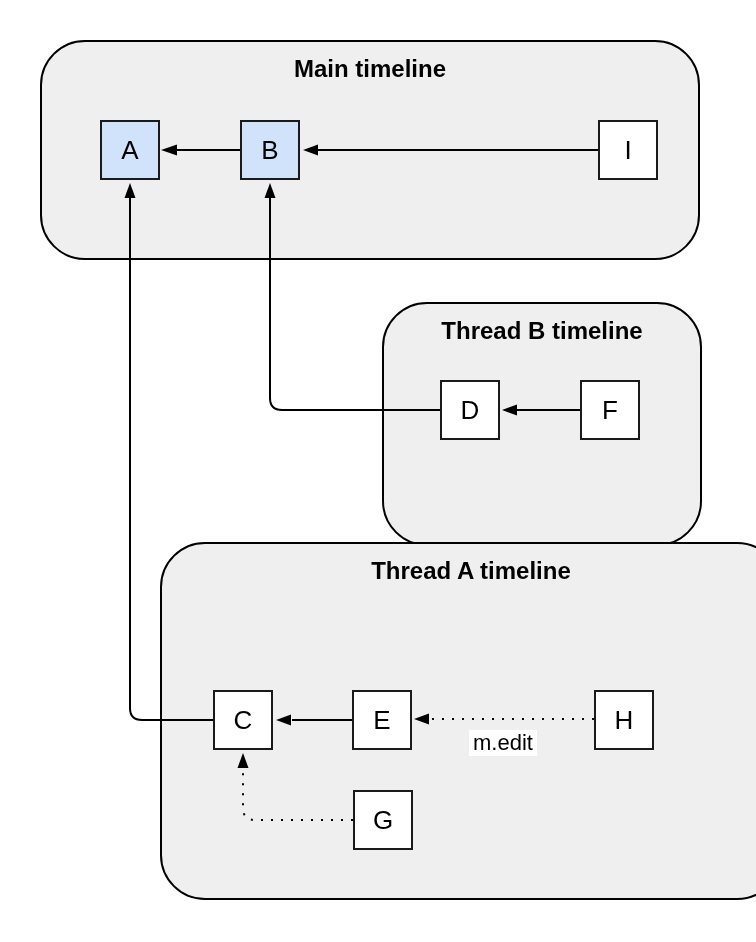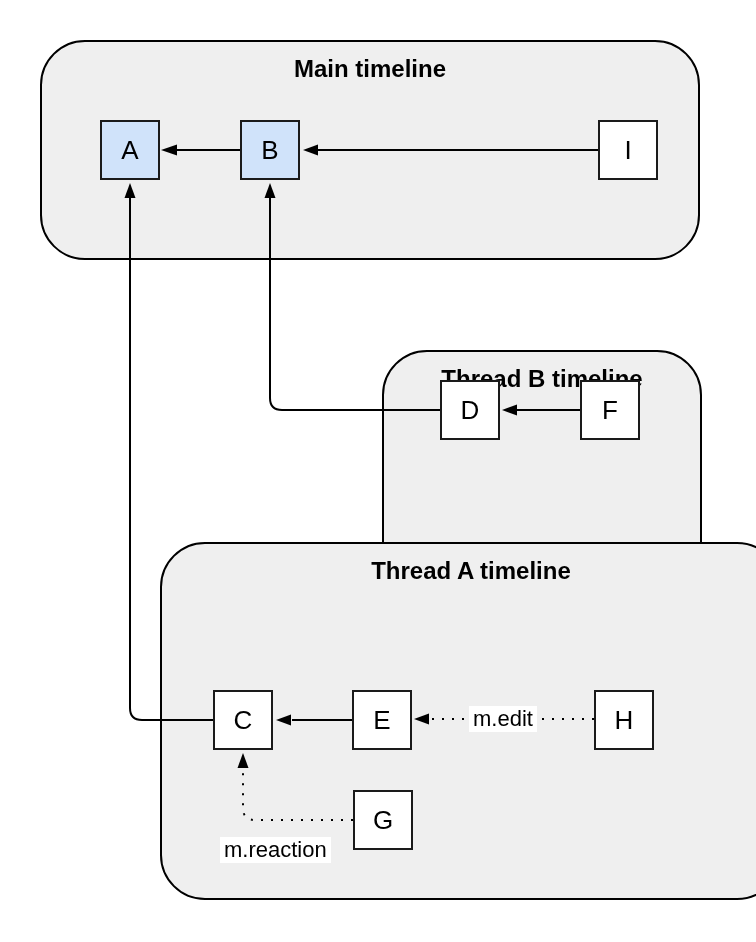--- a/index.html
+++ b/index.html
@@ -16,41 +16,41 @@
   html,body{width:756px;height:942px;background:var(--page-bg);
     font-family:"Liberation Sans",sans-serif;color:var(--text);}
   .canvas{position:relative;width:756px;height:942px;overflow:hidden;border-radius:27px;}
 
   .tl-container{position:absolute;background:var(--container-fill);
     border:2px solid var(--container-border);border-radius:45px;z-index:1;}
   .tl-title{position:absolute;left:0;right:0;top:14px;text-align:center;
     font-size:24px;font-weight:bold;line-height:26px;}
 
   #c-main{left:40px;top:40px;width:660px;height:220px;}
-  #c-threadb{left:382px;top:302px;width:320px;height:244px;margin-top:48px;}
+  #c-threadb{left:382px;top:302px;width:320px;height:244px;}
   #c-threada{left:160px;top:542px;width:622px;height:358px;}
 
   .edges{position:absolute;left:0;top:0;z-index:2;pointer-events:none;}
   .edge-line{fill:none;stroke:var(--line);stroke-width:2;}
   .edge-line.dotted{stroke-dasharray:2 8;}
   .arrowhead{fill:var(--line);stroke:none;}
 
   .node{position:absolute;width:60px;height:60px;z-index:3;
     background:var(--node-fill);border:2px solid var(--node-border);
     display:flex;align-items:center;justify-content:center;
     font-size:26px;line-height:1;}
   .node.highlight{background:var(--node-highlight-fill);}
   #n-a{left:100px;top:120px;} #n-b{left:240px;top:120px;}
   #n-i{left:598px;top:120px;} #n-d{left:440px;top:380px;}
   #n-f{left:580px;top:380px;} #n-c{left:213px;top:690px;}
   #n-e{left:352px;top:690px;} #n-h{left:594px;top:690px;}
   #n-g{left:353px;top:790px;}
 
   .edge-label{position:absolute;z-index:4;background:var(--page-bg);
-    font-size:22px;line-height:26px;padding:0 4px;white-space:nowrap;}
+    font-size:22px;line-height:26px;padding:0 4px;white-space:nowrap;margin-top:24px;}
   #lbl-medit{left:503px;top:719px;transform:translate(-50%,-50%);}
   #lbl-mreaction{left:220px;top:837px;}
 </style>
 </head>
 <body>
 
 <div class="canvas">
 
   <div class="tl-container" id="c-main">
     <div class="tl-title">Main timeline</div>
@@ -110,15 +110,14 @@
     <span>E</span>
   </div>
   <div class="node" id="n-h">
     <span>H</span>
   </div>
   <div class="node" id="n-g">
     <span>G</span>
   </div>
 
   <div class="edge-label" id="lbl-medit">m.edit</div>
-  <div class="edge-label" id="lbl-mreaction">m.reaction</div>
 
 </div>
 
 </body></html>

